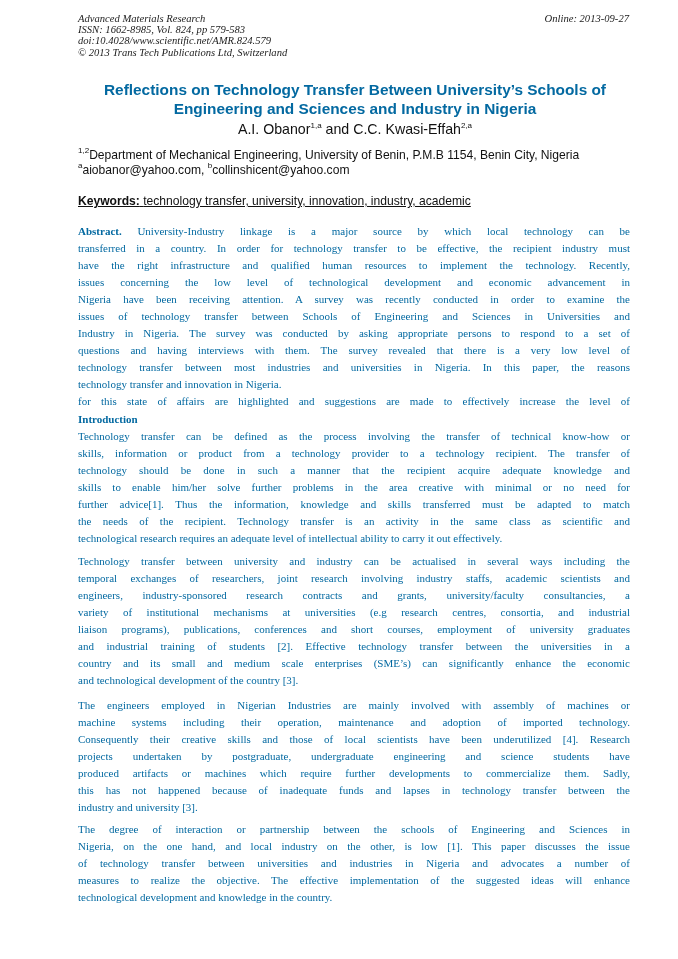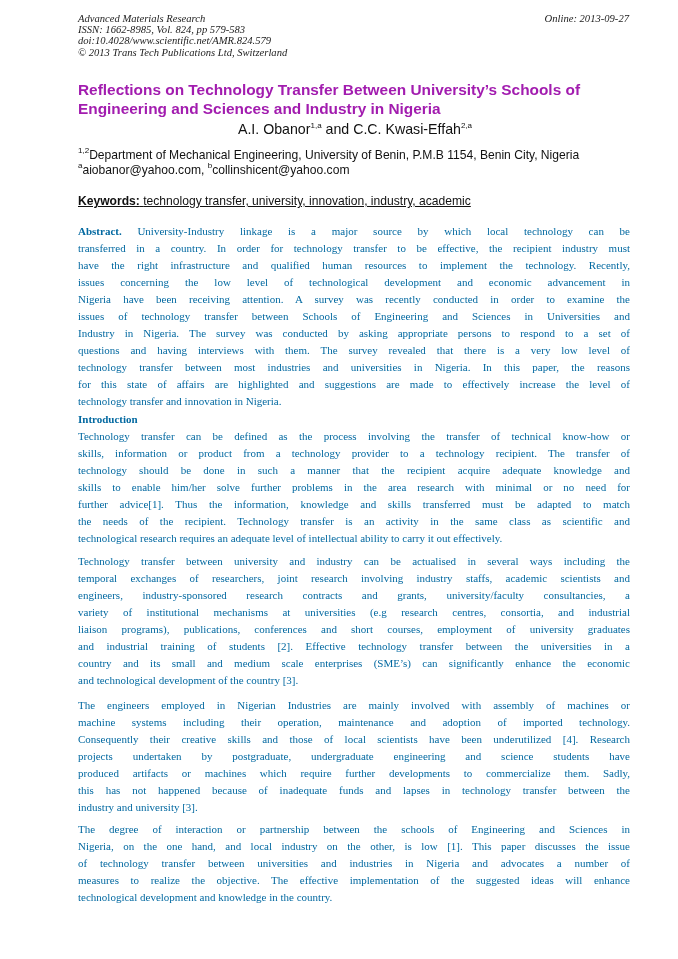--- a/index.html
+++ b/index.html
@@ -1,21 +1,21 @@
 <!DOCTYPE html>
 <html><head>
 <meta charset="utf-8">
 <style>
   html, body { margin: 0; padding: 0; background: #ffffff; }
   body { width: 678px; height: 959px; position: relative; overflow: hidden; color: #111; }
   .page { position: absolute; left: 16px; top: 0; width: 676px; height: 959px; }
   .hdr { position: absolute; left: 62px; top: 13px; font-family: "Liberation Serif", serif; font-style: italic; font-size: 10.6px; line-height: 11.2px; color: #222; }
   .hdr div { white-space: nowrap; }
   .online { position: absolute; right: 63px; top: 13px; font-family: "Liberation Serif", serif; font-style: italic; font-size: 10.6px; line-height: 11.2px; color: #222; text-align: right; }
-  .title { position: absolute; left: 62px; width: 554px; top: 80px; text-align: left; font-family: "Liberation Sans", sans-serif; font-weight: bold; font-size: 15.4px; line-height: 19px; color: #a21caf; }
+  .title { position: absolute; left: 62px; width: 554px; top: 80px; text-align: center; font-family: "Liberation Sans", sans-serif; font-weight: bold; font-size: 15.4px; line-height: 19px; color: #0369a1; }
   .authors { position: absolute; left: 62px; width: 554px; top: 120px; text-align: center; font-family: "Liberation Sans", sans-serif; font-size: 14.2px; line-height: 18px; }
   .authors sup, .affil sup { font-size: 8px; vertical-align: 6px; line-height: 0; }
   .affil { position: absolute; left: 62px; width: 554px; top: 148px; font-family: "Liberation Sans", sans-serif; font-size: 12.1px; line-height: 15px; }
   .keywords { position: absolute; left: 62px; top: 194px; font-family: "Liberation Sans", sans-serif; font-size: 12.1px; line-height: 15px; white-space: nowrap; text-decoration: underline; }
   .keywords b { font-weight: bold; }
   .body { position: absolute; left: 62px; width: 552px; font-family: "Liberation Serif", serif; font-size: 11px; line-height: 17.05px; color: #0369a1; }
   .j { display: block; width: 552px; text-align: justify; text-align-last: justify; }
   .j.last { text-align-last: left; }
   .abs-label, .sec-head { font-weight: bold; }
 </style>
@@ -53,30 +53,30 @@
   <div class="body" style="top:223px;">
     <div class="j"><span class="abs-label">Abstract.</span> <span>University-Industry linkage is a major source by which local technology can be</span></div>
     <div class="j">transferred in a country. In order for technology transfer to be effective, the recipient industry must</div>
     <div class="j">have the right infrastructure and qualified human resources to implement the technology. Recently,</div>
     <div class="j">issues concerning the low level of technological development and economic advancement in</div>
     <div class="j">Nigeria have been receiving attention. A survey was recently conducted in order to examine the</div>
     <div class="j">issues of technology transfer between Schools of Engineering and Sciences in Universities and</div>
     <div class="j">Industry in Nigeria. The survey was conducted by asking appropriate persons to respond to a set of</div>
     <div class="j">questions and having interviews with them. The survey revealed that there is a very low level of</div>
     <div class="j">technology transfer between most industries and universities in Nigeria. In this paper, the reasons</div>
+    <div class="j last">technology transfer and innovation in Nigeria.</div>
     <div class="j">for this state of affairs are highlighted and suggestions are made to effectively increase the level of</div>
-    <div class="j last">technology transfer and innovation in Nigeria.</div>
   </div>
 
   <div class="body" style="top:411px;">
     <div class="sec-head">Introduction</div>
     <div class="j">Technology transfer can be defined as the process involving the transfer of technical know-how or</div>
     <div class="j">skills, information or product from a technology provider to a technology recipient. The transfer of</div>
     <div class="j">technology should be done in such a manner that the recipient acquire adequate knowledge and</div>
-    <div class="j">skills to enable him/her solve further problems in the area research with minimal or no need for</div>
+    <div class="j">skills to enable him/her solve further problems in the area creative with minimal or no need for</div>
     <div class="j">further advice[1]. Thus the information, knowledge and skills transferred must be adapted to match</div>
     <div class="j">the needs of the recipient. Technology transfer is an activity in the same class as scientific and</div>
     <div class="j last">technological research requires an adequate level of intellectual ability to carry it out effectively.</div>
   </div>
 
   <div class="body" style="top:553px;">
     <div class="j">Technology transfer between university and industry can be actualised in several ways including the</div>
     <div class="j">temporal exchanges of researchers, joint research involving industry staffs, academic scientists and</div>
     <div class="j">engineers, industry-sponsored research contracts and grants, university/faculty consultancies, a</div>
     <div class="j">variety of institutional mechanisms at universities (e.g research centres, consortia, and industrial</div>

